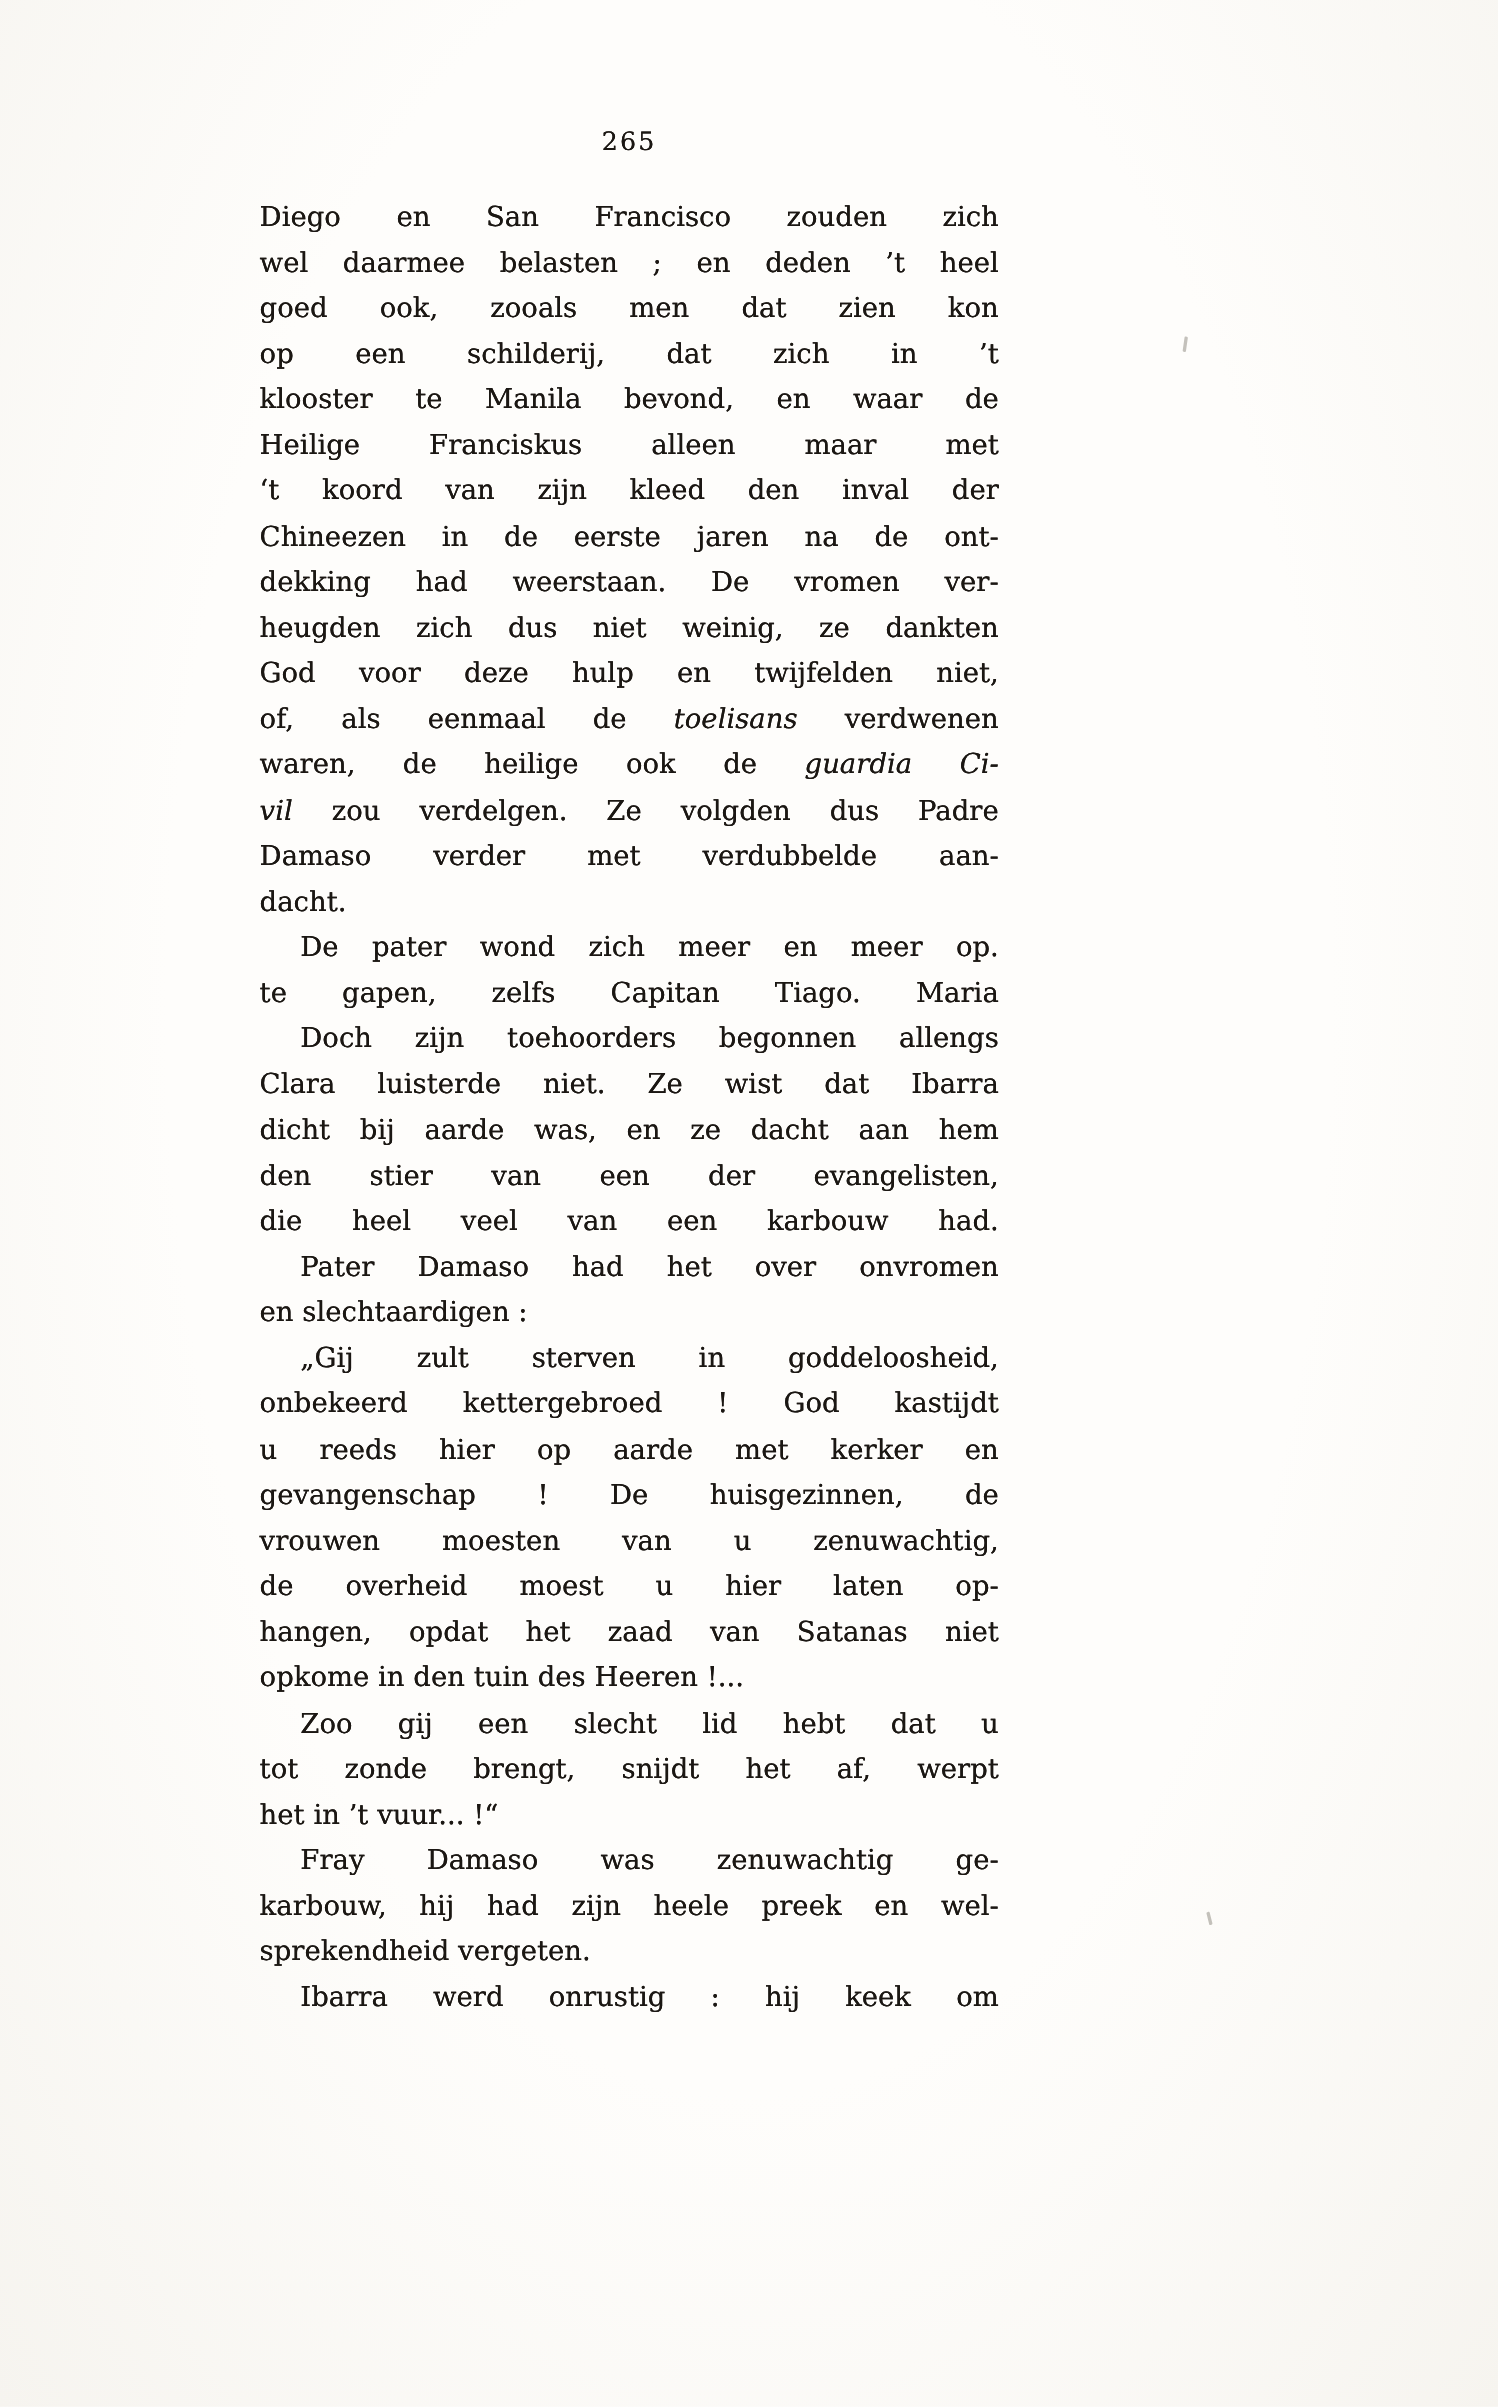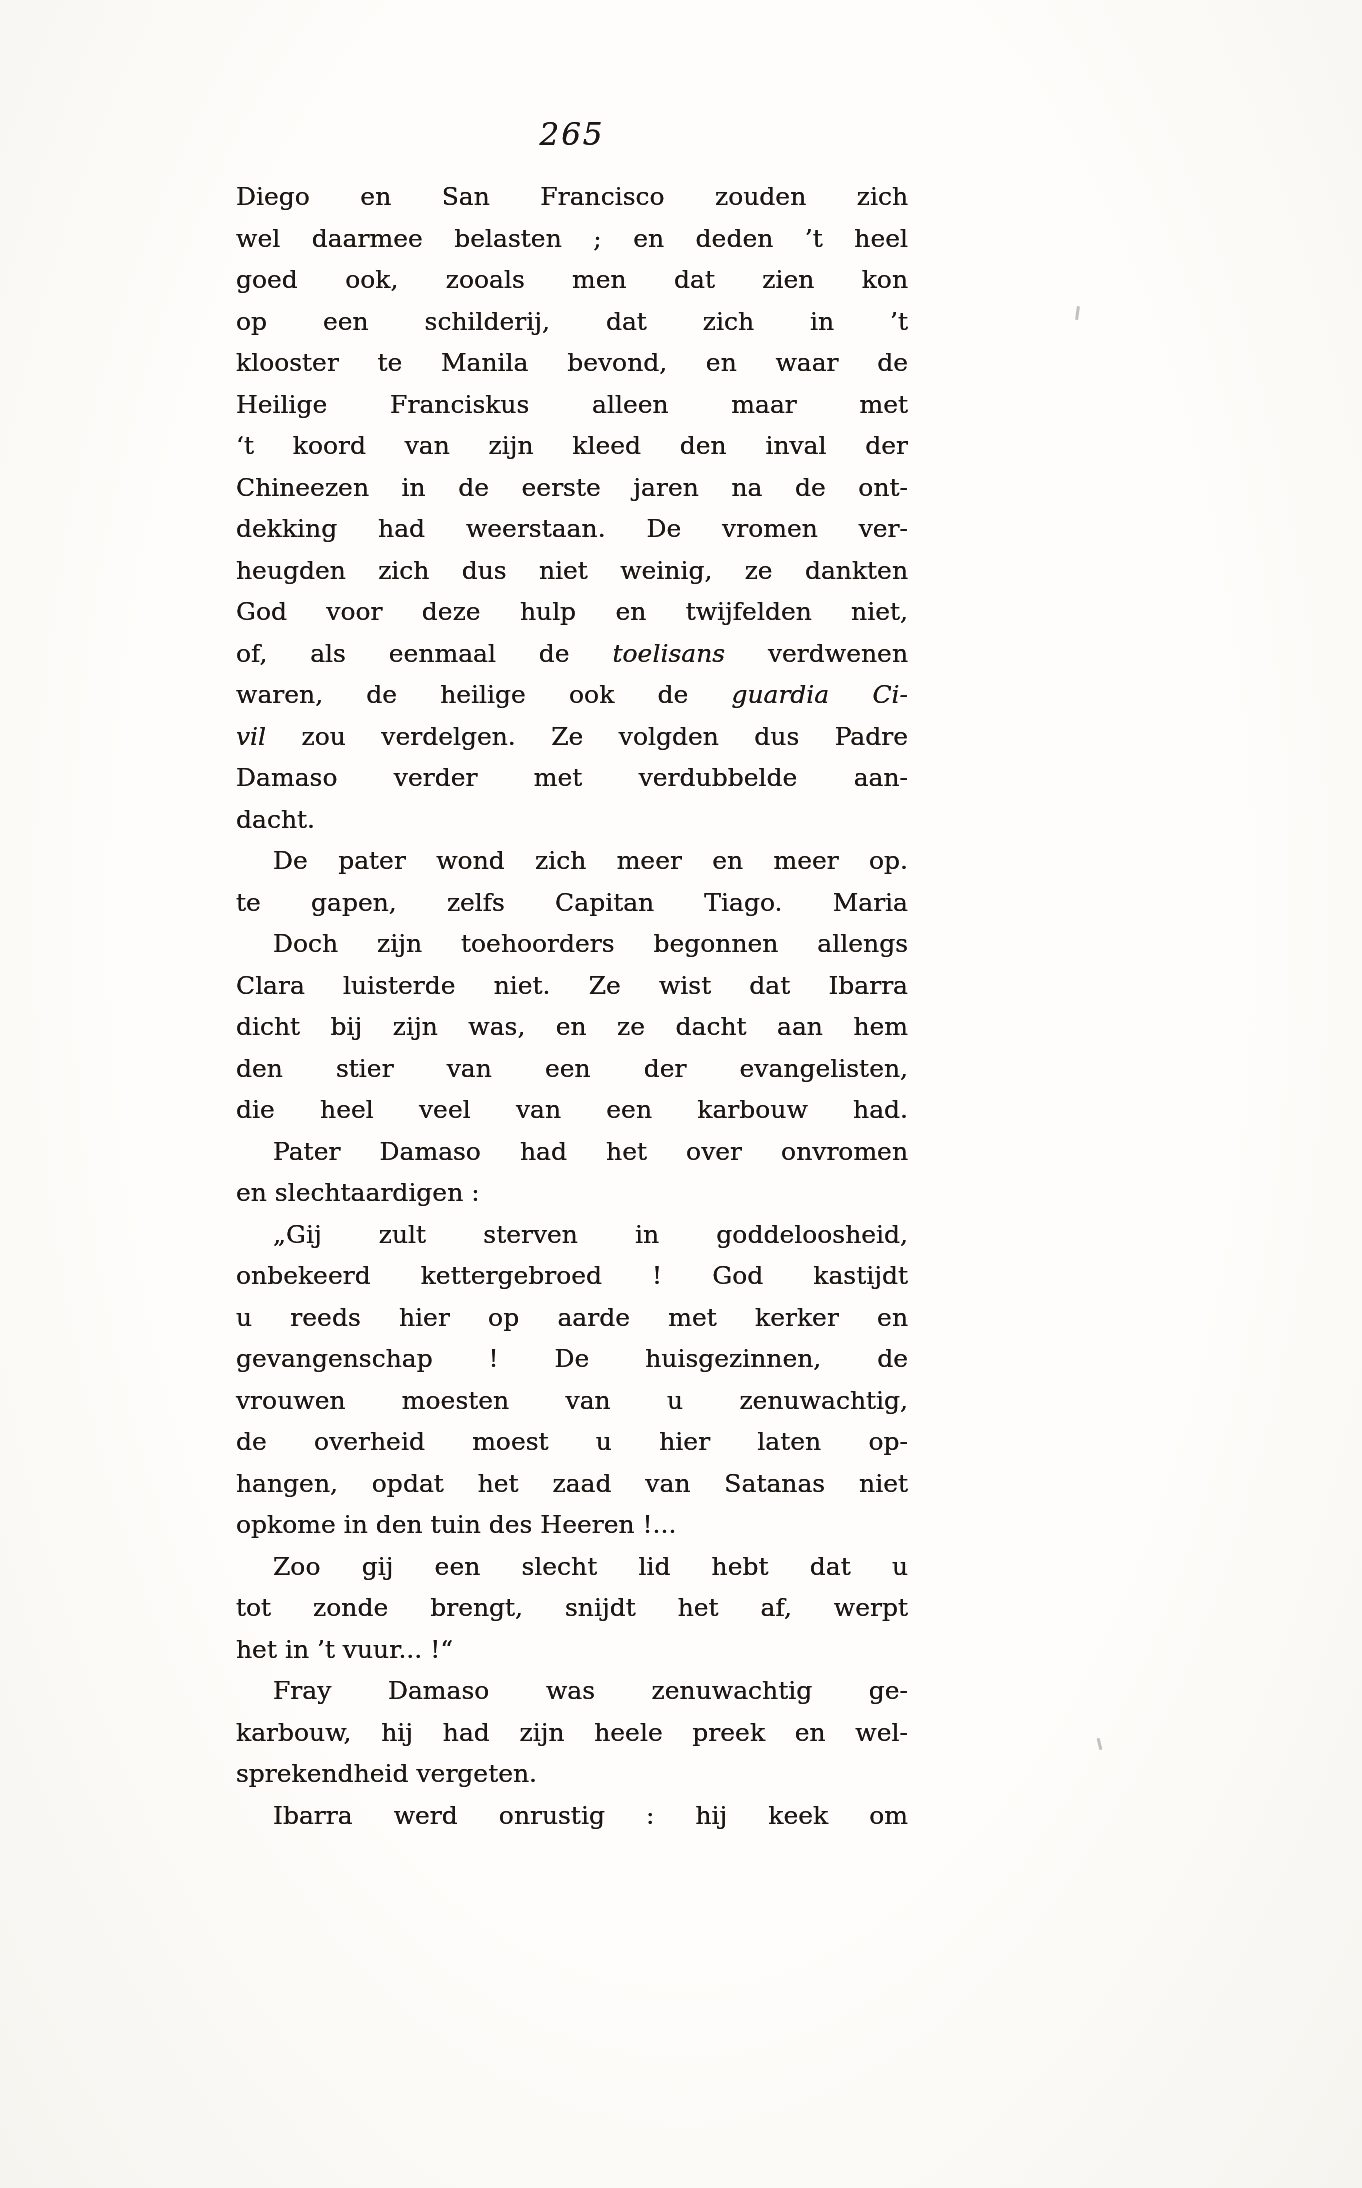--- a/index.html
+++ b/index.html
@@ -15,24 +15,23 @@
     overflow: hidden;
     background: radial-gradient(ellipse at 50% 42%, #fefdfb 55%, #f6f4ef 100%);
     color: var(--ink, #1b1713);
   }
   .page-number {
     position: absolute;
     top: 116px;
     left: 236px;
     width: 672px;
     text-align: center;
-    font-size: 31px;
+    font-size: 23px;
     letter-spacing: 2px;
     text-shadow: 0 0 0.4px currentColor;
-    font-style: italic;
   }
   .text-block {
     position: absolute;
     top: 176px;
     left: 236px;
     width: 672px;
     font-size: 25px;
     line-height: 41.5px;
     text-shadow: 0 0 0.4px currentColor;
   }
@@ -72,21 +71,21 @@
       <div class="line"><span>God voor deze hulp en twijfelden niet,</span></div>
       <div class="line"><span>of, als eenmaal de </span><span class="italic">toelisans</span><span> verdwenen</span></div>
       <div class="line"><span>waren, de heilige ook de </span><span class="italic">guardia Ci-</span></div>
       <div class="line"><span class="italic">vil</span><span> zou verdelgen. Ze volgden dus Padre</span></div>
       <div class="line"><span>Damaso verder met verdubbelde aan-</span></div>
       <div class="line last"><span>dacht.</span></div>
       <div class="line indent"><span>De pater wond zich meer en meer op.</span></div>
       <div class="line"><span>te gapen, zelfs Capitan Tiago. Maria</span></div>
       <div class="line indent"><span>Doch zijn toehoorders begonnen allengs</span></div>
       <div class="line"><span>Clara luisterde niet. Ze wist dat Ibarra</span></div>
-      <div class="line"><span>dicht bij zijn was, en ze dacht aan hem</span></div>
+      <div class="line"><span>dicht bij aarde was, en ze dacht aan hem</span></div>
       <div class="line"><span>den stier van een der evangelisten,</span></div>
       <div class="line"><span>die heel veel van een karbouw had.</span></div>
       <div class="line indent"><span>Pater Damaso had het over onvromen</span></div>
       <div class="line last"><span>en slechtaardigen :</span></div>
       <div class="line indent"><span>„Gij zult sterven in goddeloosheid,</span></div>
       <div class="line"><span>onbekeerd kettergebroed ! God kastijdt</span></div>
       <div class="line"><span>u reeds hier op aarde met kerker en</span></div>
       <div class="line"><span>gevangenschap ! De huisgezinnen, de</span></div>
       <div class="line"><span>vrouwen moesten van u zenuwachtig,</span></div>
       <div class="line"><span>de overheid moest u hier laten op-</span></div>

